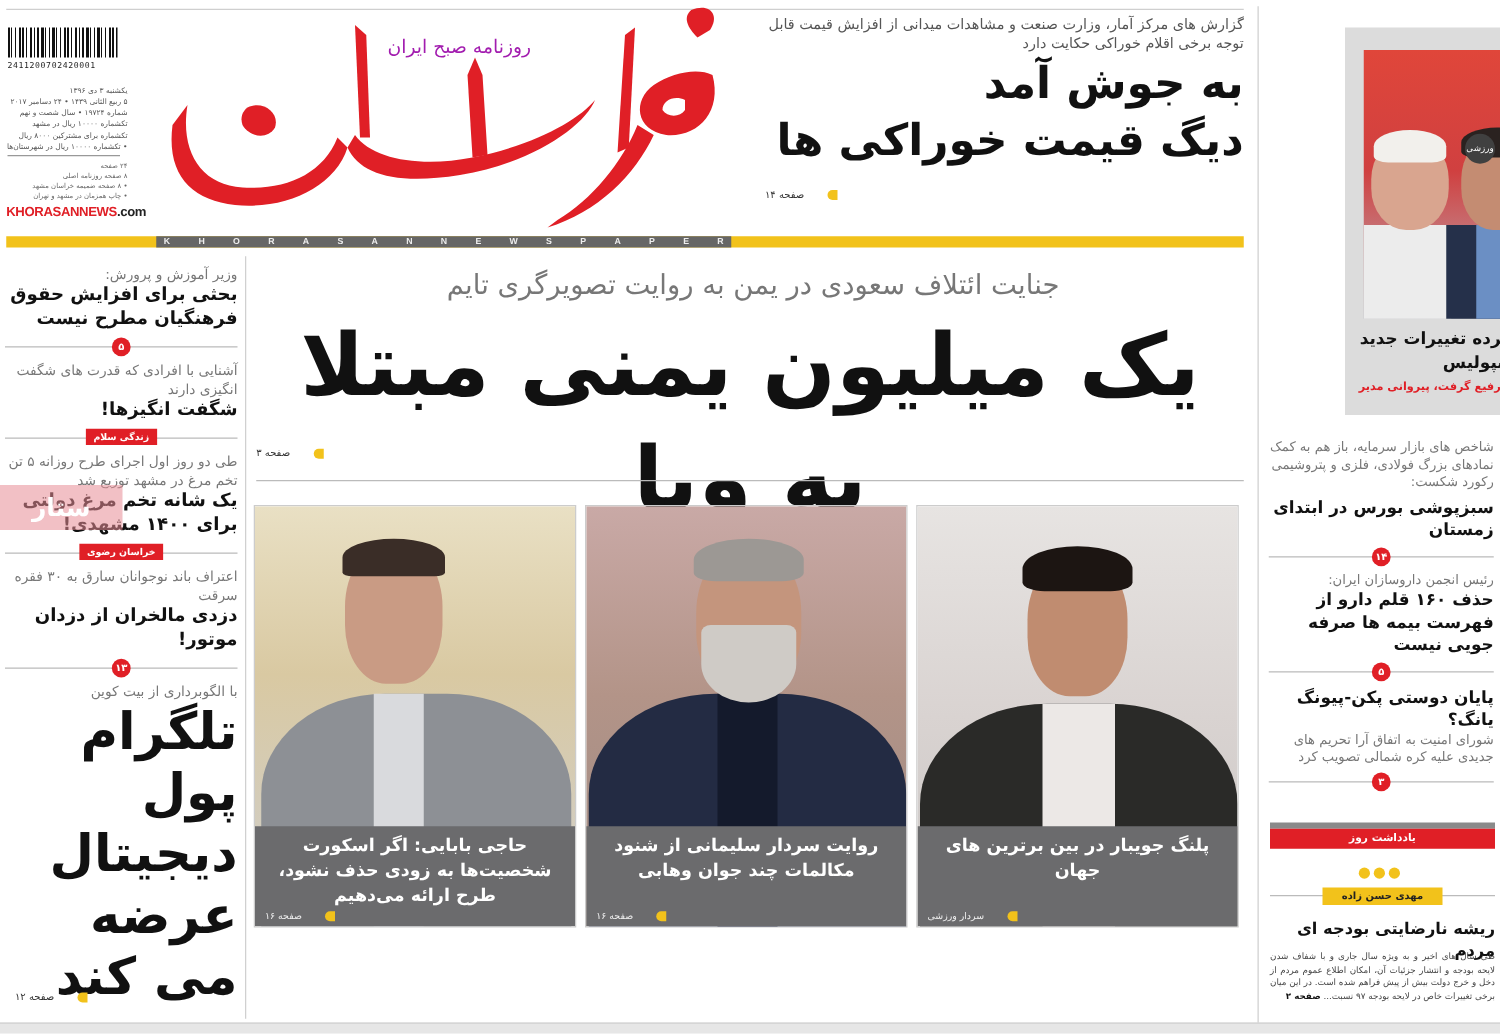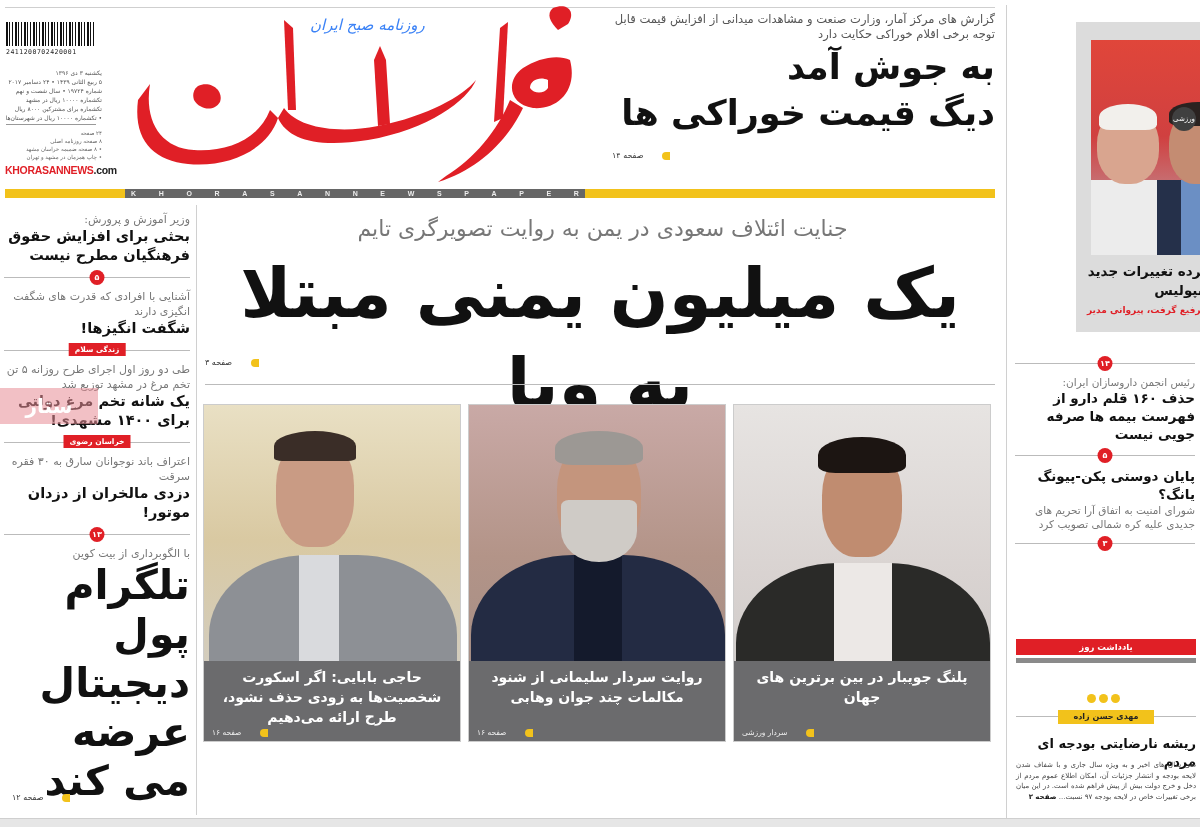--- a/index.html
+++ b/index.html
@@ -16,21 +16,21 @@
     background: repeating-linear-gradient(90deg,#111 0 2px,#fff 2px 3px,#111 3px 4px,#fff 4px 6px,#111 6px 7px,#fff 7px 9px); }
   .barcode-num { left: 6px; top: 48px; width: 92px; font-family: "DejaVu Sans Mono", monospace; font-size: 6.5px; letter-spacing: 0.5px; color: #222; }
   .issue-info { left: 4px; top: 68px; width: 98px; font-size: 6px; line-height: 9px; color: #555; }
   .issue-rule { left: 6px; top: 124px; width: 90px; height: 1px; background: #999; }
   .issue-info2 { left: 4px; top: 129px; width: 98px; font-size: 5.5px; line-height: 8px; color: #666; }
   .site-url { left: 5px; top: 164px; font-family: "Liberation Sans", sans-serif; font-weight: bold; font-size: 10.5px; color: #e01f26; letter-spacing: -0.3px; }
   .site-url .dotcom { color: #222; }
 
   
   .logo { left: 128px; top: 0px; width: 450px; height: 188px; }
-  .logo-sub { left: 310px; top: 16px; font-family: "DejaVu Serif", serif; font-style: italic; font-size: 15px; color: #3b82f6; }
+  .logo-sub { left: 310px; top: 28px; font-family: "DejaVu Serif", serif; font-size: 15px; color: #a21caf; }
 
   
   .band { left: 5px; top: 189px; width: 990px; height: 9px; background: #f2c21b; }
   .band-strip { left: 125px; top: 189px; width: 460px; height: 9px; background: #666;
     display: flex; justify-content: space-between; padding: 0 6px; align-items: center; }
   .band-strip span { font-family: "Liberation Sans", sans-serif; font-size: 7px; color: #eee; font-weight: bold; line-height: 9px; }
 
   
   .top-kicker { left: 600px; top: 12px; width: 395px; font-size: 11.5px; line-height: 15px; color: #555; }
   .top-headline { left: 600px; top: 44px; width: 395px; font-family: "DejaVu Sans", sans-serif; font-weight: bold; font-size: 35px; line-height: 46px; color: #111; }
@@ -101,21 +101,21 @@
   .sport-photo .young-shirt { position: absolute; left: 90px; top: 140px; width: 30px; height: 80px; background: #6b8fc4; }
   .sport-badge { left: 1172px; top: 107px; width: 24px; height: 24px; border-radius: 50%; background: #404040; color: #fff; font-size: 7px; font-weight: normal; line-height: 24px; text-align: center; }
   .sport-title { position: absolute; right: 10px; top: 240px; width: 160px; font-size: 13.5px; line-height: 19px; font-weight: bold; color: #111; direction: rtl; text-align: right; }
   .sport-sub { position: absolute; right: 10px; top: 282px; width: 165px; font-size: 9px; line-height: 12px; color: #e01f26; font-weight: bold; direction: rtl; text-align: right; }
 
   .col-right { left: 1015px; top: 351px; width: 180px; }
   .col-right .kicker { font-size: 10.5px; line-height: 14px; }
   .col-right .hl { font-size: 13.5px; line-height: 18px; }
 
   .opinion-top { left: 1016px; top: 658px; width: 180px; height: 5px; background: #8a8a8a; }
-  .opinion-label { left: 1016px; top: 639px; width: 180px; height: 16px; background: #e01f26; color: #fff; font-size: 8.5px; font-weight: bold; line-height: 16px; text-align: center; direction: rtl; }
+  .opinion-label { left: 1016px; top: 663px; width: 180px; height: 16px; background: #e01f26; color: #fff; font-size: 8.5px; font-weight: bold; line-height: 16px; text-align: center; direction: rtl; }
   .dots { left: 1087px; top: 694px; display: flex; gap: 3px; }
   .dots span { width: 9px; height: 9px; border-radius: 50%; background: #f2c21b; display: block; }
   .author-line { left: 1016px; top: 716px; width: 180px; height: 1px; background: #bbb; }
   .author-tag { left: 1058px; top: 710px; width: 96px; height: 14px; background: #f2c21b; color: #222; font-size: 8px; font-weight: bold; text-align: center; line-height: 14px; direction: rtl; }
   .opinion-title { left: 1016px; top: 735px; width: 180px; font-size: 13px; line-height: 18px; font-weight: bold; color: #111; direction: rtl; text-align: right; }
   .opinion-body { left: 1016px; top: 760px; width: 180px; font-size: 7px; line-height: 10.5px; color: #444; direction: rtl; text-align: justify; }
   .opinion-body b { color: #111; }
 
   .bottom-rule { left: 0; top: 818px; width: 1200px; height: 9px; background: #e6e6e6; border-top: 1px solid #cfcfcf; }
 </style>
@@ -295,20 +295,24 @@
     <div class="young-shirt"></div>
     <div class="young-head"></div>
     <div class="young-hair"></div>
   </div>
   <div class="sport-title">پشت پرده تغییرات جدید در پرسپولیس</div>
   <div class="sport-sub">خوددبین ترفیع گرفت، پیروانی مدیر شد</div>
 </div>
 <div class="abs sport-badge">ورزشی</div>
 
 <div class="abs col-right">
+  <div>
+    <div class="kicker">شاخص های بازار سرمایه، باز هم به کمک نمادهای بزرگ فولادی، فلزی و پتروشیمی رکورد شکست:</div>
+    <div class="hl" style="margin-top:4px">سبزپوشی بورس در ابتدای زمستان</div>
+  </div>
   <div class="sep">
       <span class="badge-num">۱۴</span>
     </div>
   <div>
     <div class="kicker">رئیس انجمن داروسازان ایران:</div>
     <div class="hl">حذف ۱۶۰ قلم دارو از فهرست بیمه ها صرفه جویی نیست</div>
   </div>
   <div class="sep">
       <span class="badge-num">۵</span>
     </div>

